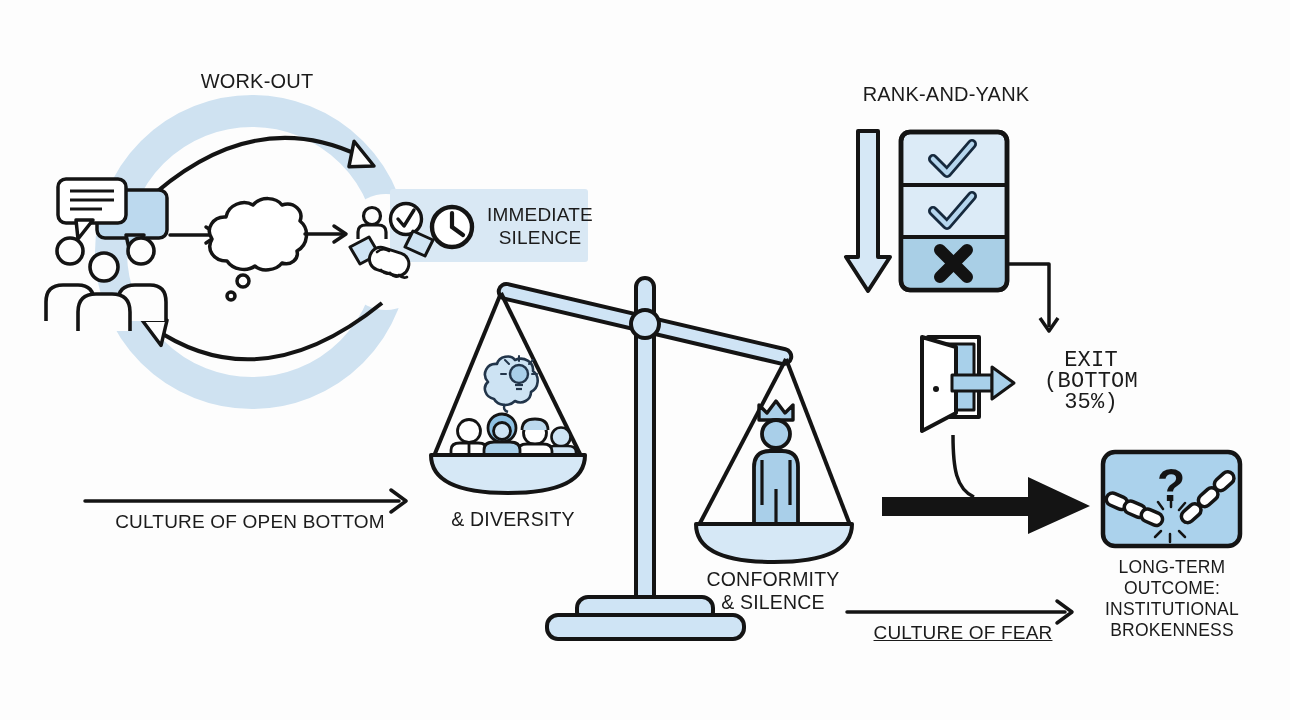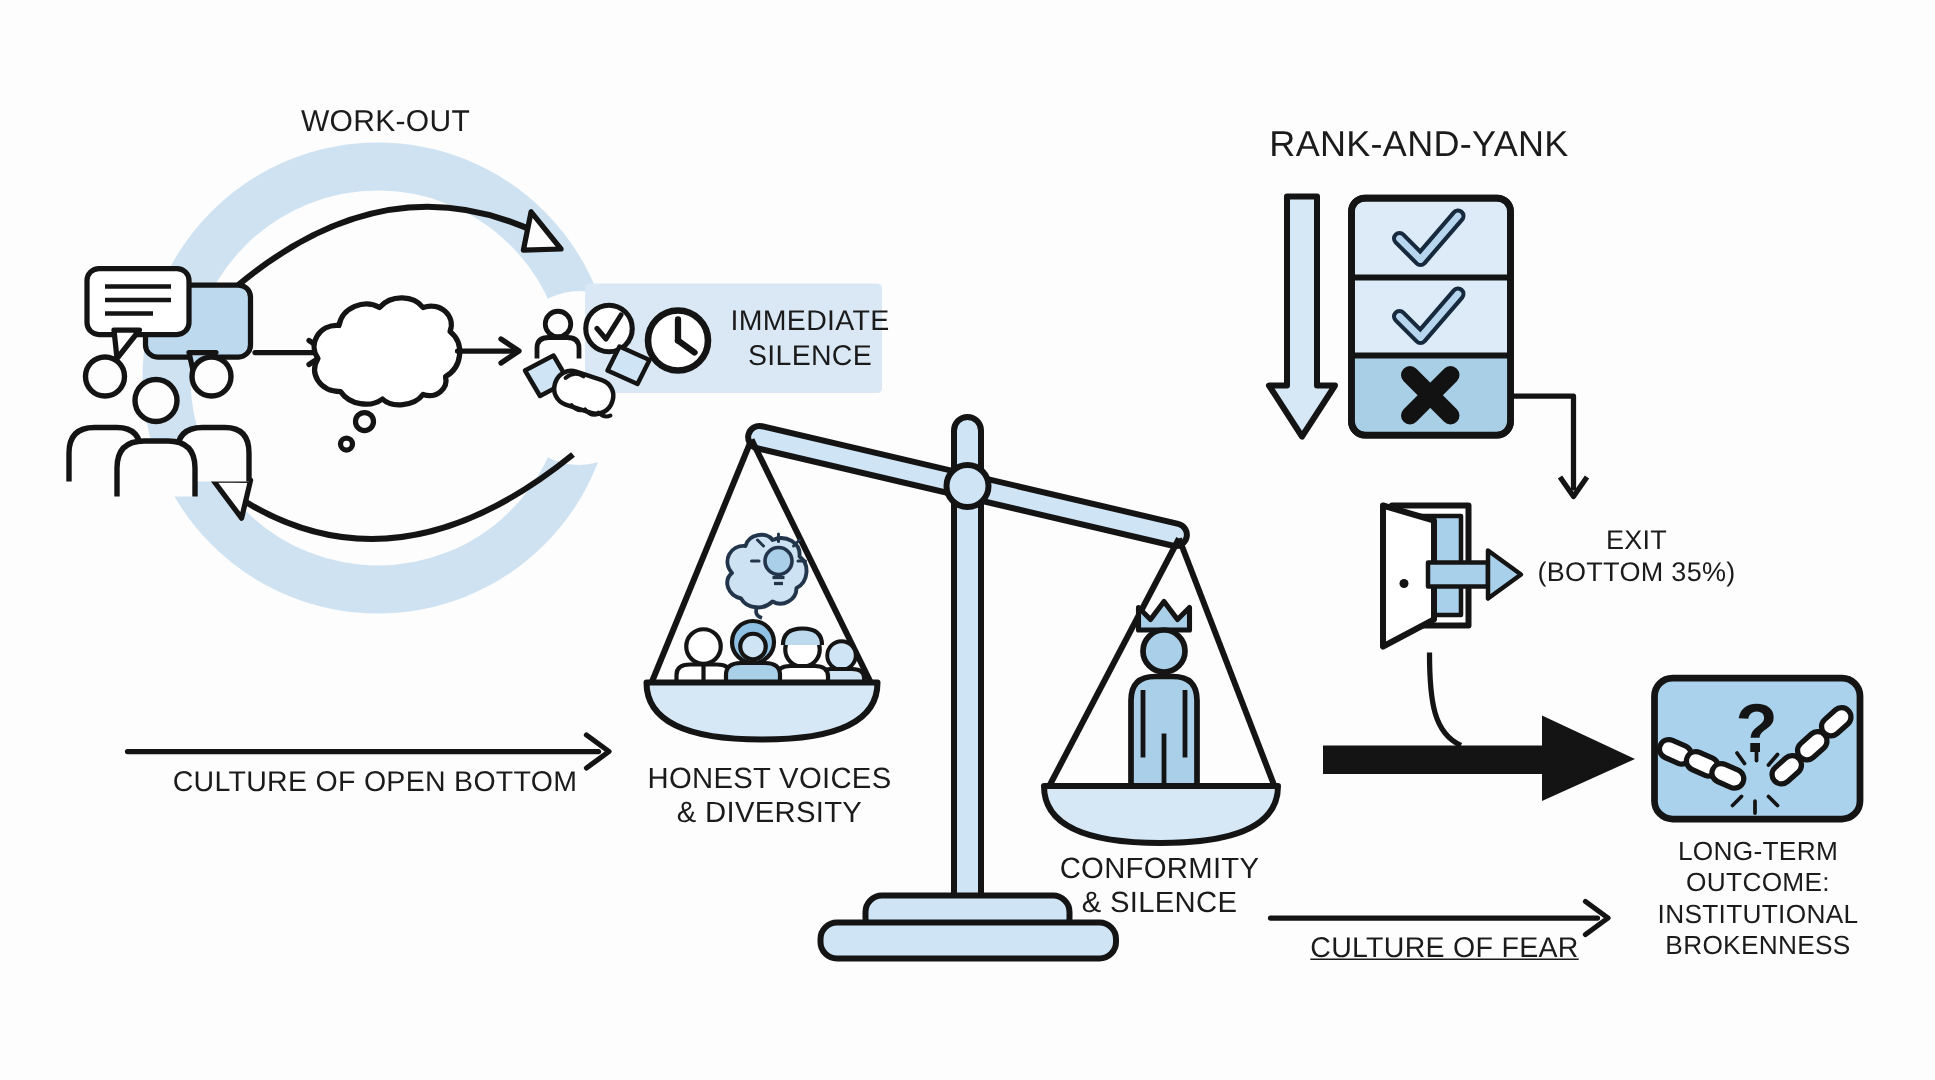--- a/index.html
+++ b/index.html
@@ -278,32 +278,31 @@
 <div class="lbl center" style="left:157px;top:70px;width:200px;font-size:20px;">WORK-OUT</div>
 
 <div class="lbl" style="left:480px;top:203px;width:120px;font-size:19px;line-height:23px;">
   <span>IMMEDIATE</span>
   <span>SILENCE</span>
 </div>
 
 <div class="lbl center" style="left:95px;top:511px;width:310px;font-size:19px;">CULTURE OF OPEN BOTTOM</div>
 
 <div class="lbl center" style="left:418px;top:508px;width:190px;font-size:19.5px;line-height:22.5px;">
-  <span>HONEST VOICES</span>
   <span>&amp; DIVERSITY</span>
 </div>
 
 <div class="lbl center" style="left:698px;top:568px;width:150px;font-size:19.5px;line-height:22.5px;">
   <span>CONFORMITY</span>
   <span>&amp; SILENCE</span>
 </div>
 
-<div class="lbl center" style="left:846px;top:83px;width:200px;font-size:24px;">RANK-AND-YANK</div>
-
-<div class="lbl" style="left:1016px;top:350px;width:150px;font-size:18px;line-height:21px;">
+<div class="lbl center" style="left:846px;top:83px;width:200px;font-size:20px;">RANK-AND-YANK</div>
+
+<div class="lbl" style="left:1016px;top:350px;width:150px;font-size:22px;line-height:21px;font-family:Liberation Mono, monospace;">
   <span>EXIT</span>
   <span>(BOTTOM 35%)</span>
 </div>
 
 <div class="lbl center" style="left:1097px;top:557px;width:150px;font-size:17.5px;line-height:21px;text-align:center;">
   <span>LONG-TERM</span>
   <span>OUTCOME:</span>
   <span>INSTITUTIONAL</span>
   <span>BROKENNESS</span>
 </div>

